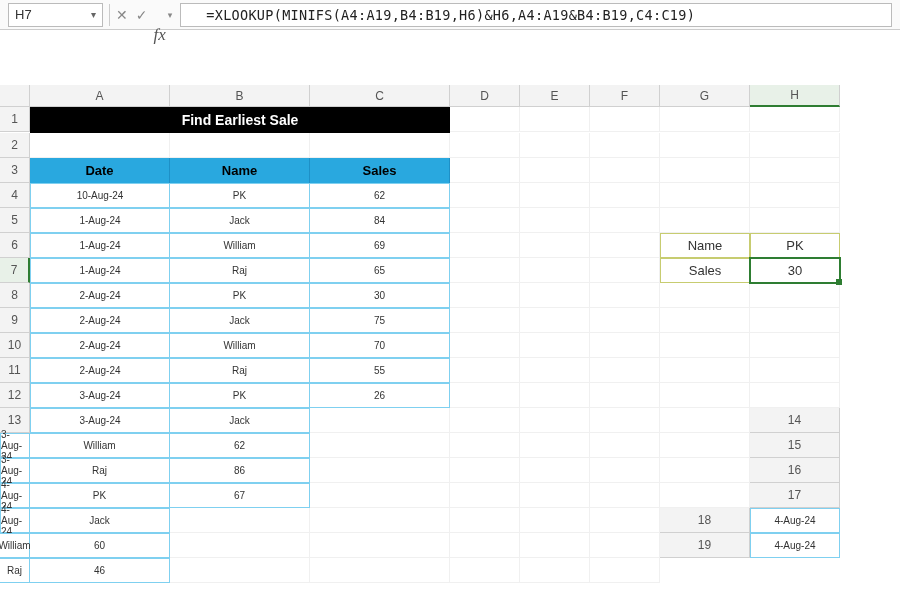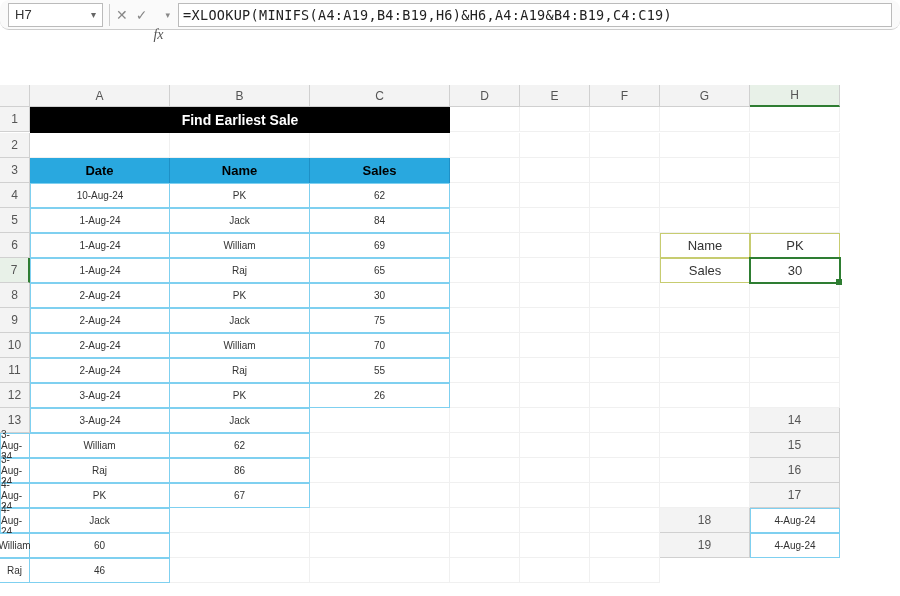--- a/index.html
+++ b/index.html
@@ -11,21 +11,20 @@
     color: #333;
     user-select: none;
   }
   .topbar {
     display: flex;
     align-items: center;
     height: 30px;
     padding: 2px 8px;
     border-bottom: 1px solid #ccc;
     background: #fafafa;
-    border-radius: 9px;
   }
   .namebox {
     width: 95px;
     height: 24px;
     border: 1px solid #bbb;
     background: #fff;
     display: flex;
     align-items: center;
     justify-content: space-between;
     padding: 0 6px;
@@ -44,37 +43,37 @@
   .fx-icons {
     display: flex;
     align-items: center;
     gap: 8px;
     color: #888;
     font-size: 14px;
   }
   .fx-label {
     font-style: italic;
     font-family: "Times New Roman", serif;
-    font-size: 14px;
+    font-size: 17px;
     color: #555;
     margin-left: 6px;
     margin-right: 2px;
     margin-top: 40px;
   }
   .fx-chev {
     font-size: 9px; color: #888; margin-right: 8px;
   }
   .formula-bar {
     flex: 1;
     height: 24px;
     border: 1px solid #bbb;
     background: #fff;
     display: flex;
     align-items: center;
-    padding: 0 4px;
+    padding: 0 25px;
     font-family: Consolas, monospace;
     font-size: 13.5px;
     color: #222;
     letter-spacing: 0.3px;
   }
   .sheet {
     position: relative;
     padding-top: 55px;
   }
   .grid {

